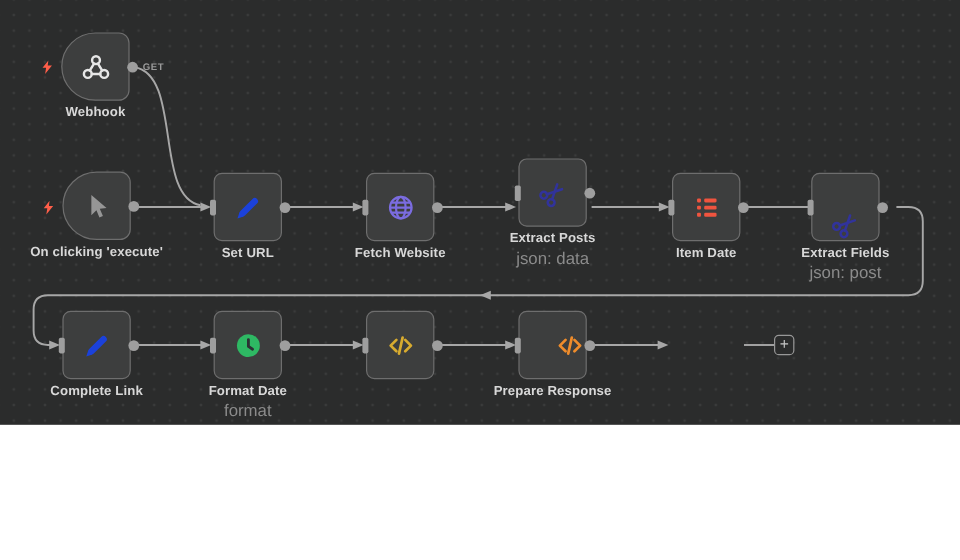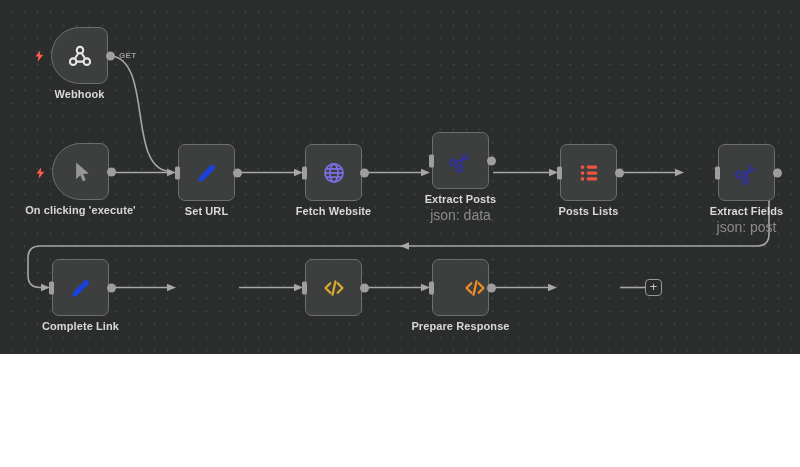--- a/index.html
+++ b/index.html
@@ -178,25 +178,25 @@
     <span class="port-out"></span>
     <svg class="icon" viewBox="0 0 24 24" fill="currentColor" style="color: rgb(240, 84, 63);">
       <rect x="4.5" y="5" width="3" height="3" rx="0.8"></rect>
         <rect x="10" y="5" width="9.5" height="3" rx="1"></rect>
       <rect x="4.5" y="10.5" width="3" height="3" rx="0.8"></rect>
         <rect x="10" y="10.5" width="9.5" height="3" rx="1"></rect>
       <rect x="4.5" y="16" width="3" height="3" rx="0.8"></rect>
         <rect x="10" y="16" width="9.5" height="3" rx="1"></rect>
     </svg>
     <div class="label-wrap">
-      <span class="node-title">Posts Lists</span>
-    </div>
-  </div>
-
-  <div class="node" style="left:718px; top:144px;">
+      <span class="node-title">Item Date</span>
+    </div>
+  </div>
+
+  <div class="node" style="left:676px; top:144px;align-items:flex-end;">
     <span class="port-in"></span>
     <span class="port-out"></span>
     <svg class="icon" viewBox="0 0 24 24" stroke="currentColor" fill="none" stroke-width="2" stroke-linecap="round" style="color: rgb(49, 51, 155);">
       <g transform="rotate(45 12 12)">
         <circle cx="8" cy="18.2" r="2.6"></circle>
           <circle cx="16" cy="18.2" r="2.6"></circle>
         <line x1="9.2" y1="16" x2="14.6" y2="5"></line>
           <line x1="14.8" y1="16" x2="9.4" y2="5"></line>
       </g>
     </svg>
@@ -211,20 +211,32 @@
     <span class="port-out"></span>
     <svg class="icon" viewBox="0 0 24 24" style="color: rgb(27, 65, 218);">
       <path d="M3.6 20.4 L5.1 15.7 L8.3 18.9 Z" fill="currentColor"></path>
       <line x1="7.6" y1="16.4" x2="16.9" y2="7.1" stroke="currentColor" stroke-width="5" stroke-linecap="round"></line>
     </svg>
     <div class="label-wrap">
       <span class="node-title">Complete Link</span>
     </div>
   </div>
 
+  <div class="node" style="left:178px; top:259px;">
+    <span class="port-in"></span>
+    <span class="port-out"></span>
+    <svg class="icon" viewBox="0 0 24 24" style="color: rgb(46, 184, 99);">
+      <circle cx="12" cy="12" r="8.8" fill="currentColor"></circle>
+      <path d="M12 7.4 V12.6 L15.2 14.8" stroke="#2c3134" stroke-width="2.2" fill="none" stroke-linecap="round" stroke-linejoin="round"></path>
+    </svg>
+    <div class="label-wrap">
+      <span class="node-title">Format Date</span>
+      <span class="node-sub">format</span>
+    </div>
+  </div>
 
   <div class="node" style="left:305px; top:259px;">
     <span class="port-in"></span>
     <span class="port-out"></span>
     <svg class="icon" viewBox="0 0 24 24" stroke="currentColor" fill="none" stroke-width="2.1" stroke-linecap="round" stroke-linejoin="round" style="color: rgb(216, 171, 47);">
       <path d="M8.6 7.6 L4.2 12 L8.6 16.4"></path>
         <path d="M15.4 7.6 L19.8 12 L15.4 16.4"></path>
       <line x1="13.4" y1="5.8" x2="10.6" y2="18.2"></line>
     </svg>
   </div>

